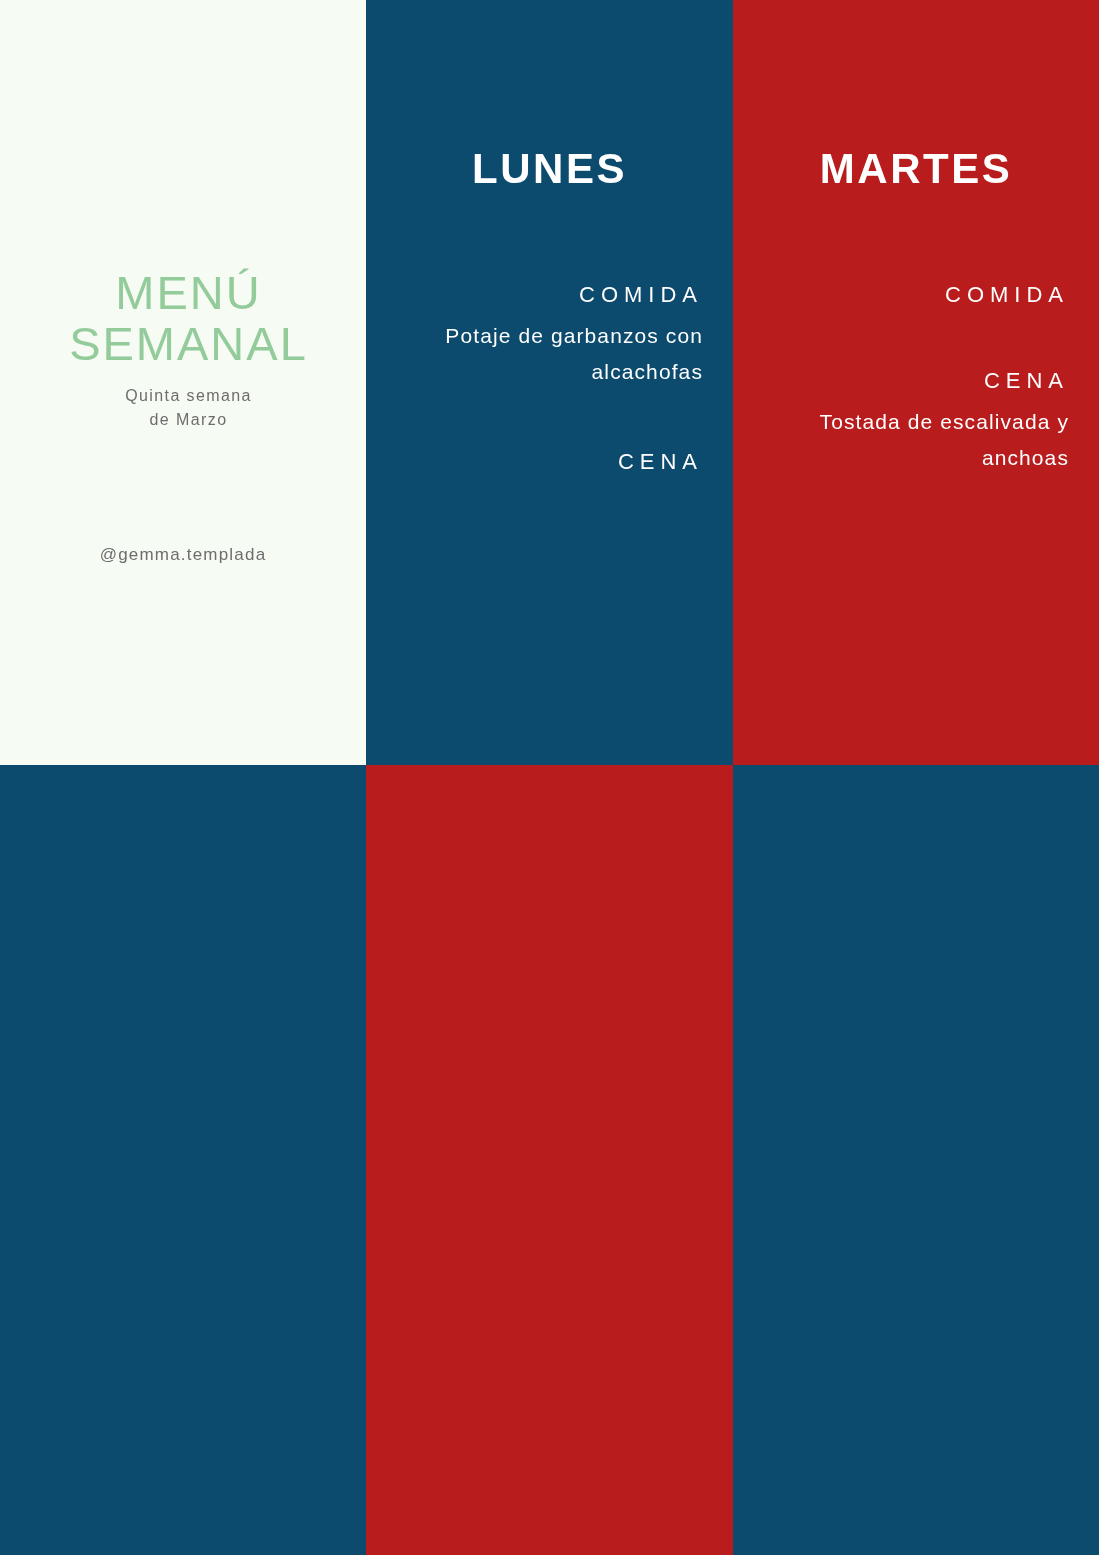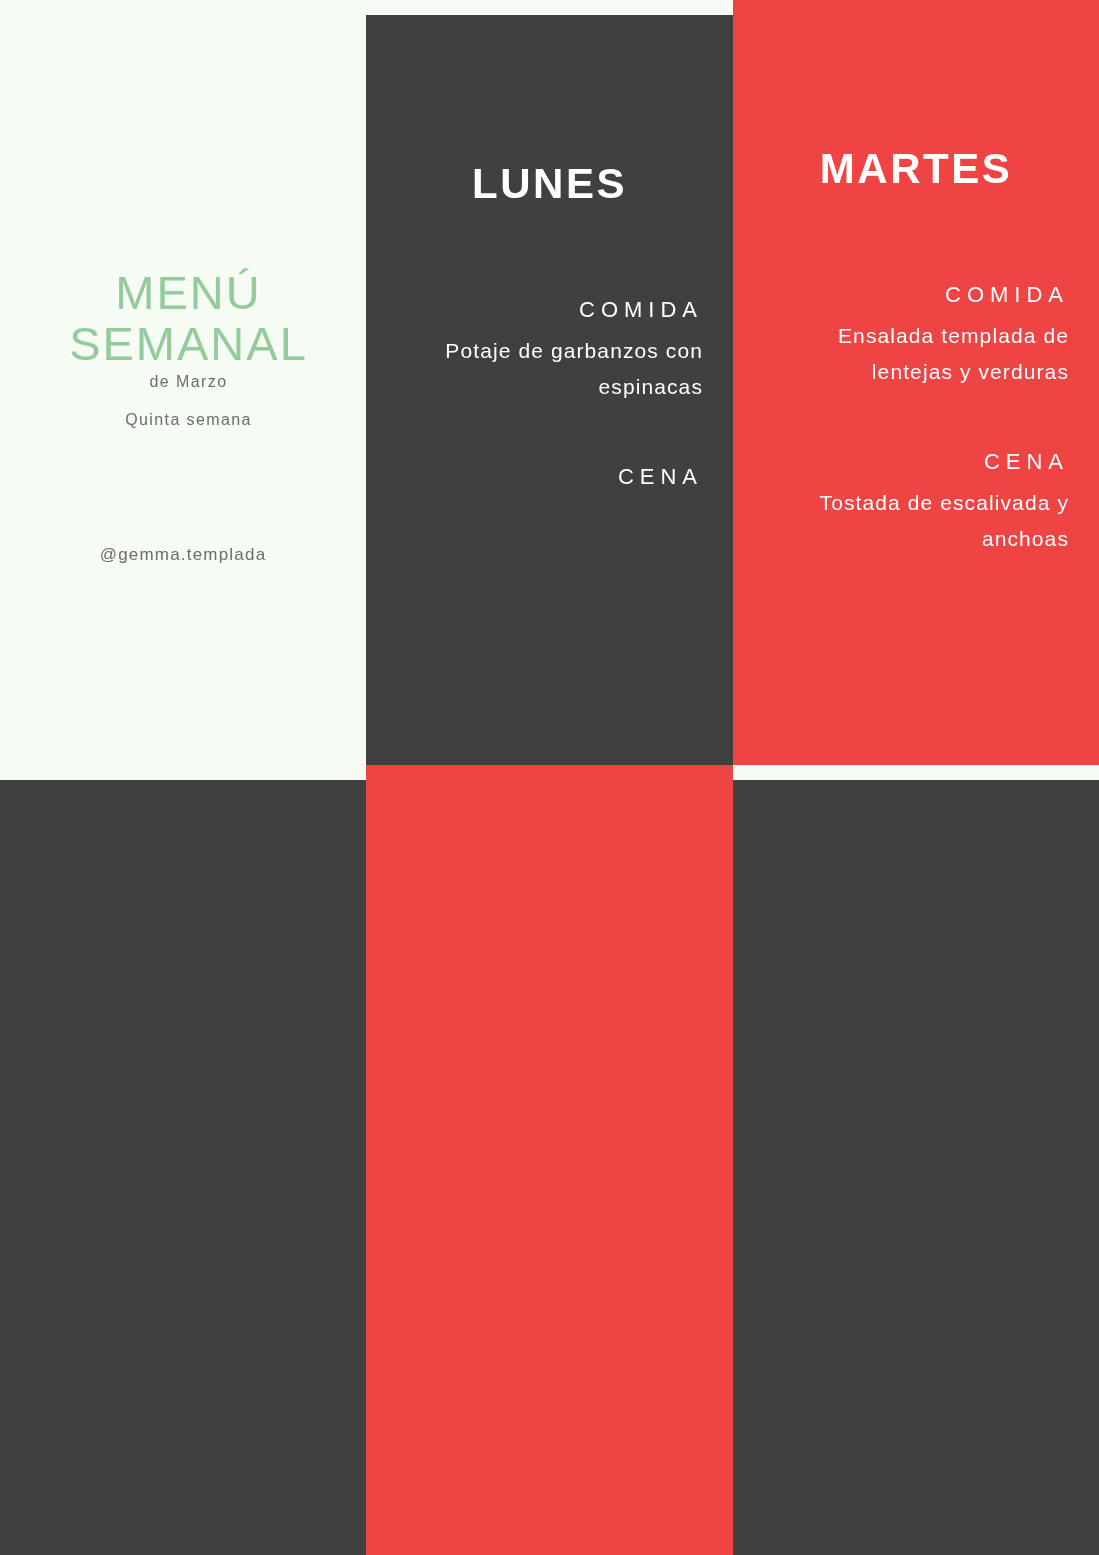--- a/index.html
+++ b/index.html
@@ -28,22 +28,22 @@
     grid-template-columns: 366px 367px 366px;
     grid-template-rows: 765px 790px;
   }
 
   .cell {
     position: relative;
     overflow: hidden;
     box-sizing: border-box;
   }
 
-  .cell.green  { background: #404040; margin-top: 15px; }
-  .cell.gray   { background: #ef4444; }
+  .cell.green  { background: #0c4a6e; }
+  .cell.gray   { background: #b91c1c; }
   .cell.cream  { background: #f6fbf4; }
 
   
   .title-wrap {
     position: absolute;
     left: 11px;
     right: 0;
     top: 268px;
     text-align: center;
     padding: 0 28px;
@@ -118,45 +118,44 @@
 </head>
 <body>
 
 <div class="poster">
   <div class="grid">
 
     <div class="cell cream row1">
       <div class="title-wrap">
         <div class="title-main">MENÚ</div>
         <div class="title-main">SEMANAL</div>
+        <div class="title-sub">Quinta semana</div>
         <div class="title-sub" style="margin-top:0">de Marzo</div>
-        <div class="title-sub">Quinta semana</div>
       </div>
       <div class="handle">@gemma.templada</div>
     </div>
 
     <div class="cell green row1 cell-lunes">
       <div class="day-name">LUNES</div>
       <div class="meals">
         <div class="meal">
           <div class="meal-label">COMIDA</div>
-          <div class="meal-text">Potaje de garbanzos con espinacas</div>
+          <div class="meal-text">Potaje de garbanzos con alcachofas</div>
         </div>
         <div class="meal">
           <div class="meal-label">CENA</div>
         </div>
       </div>
     </div>
 
     <div class="cell gray row1 cell-martes">
       <div class="day-name">MARTES</div>
       <div class="meals">
         <div class="meal">
           <div class="meal-label">COMIDA</div>
-          <div class="meal-text">Ensalada templada de lentejas y verduras</div>
         </div>
         <div class="meal">
           <div class="meal-label">CENA</div>
           <div class="meal-text">Tostada de escalivada y anchoas</div>
         </div>
       </div>
     </div>
 
     <div class="cell green row2 cell-miercoles">
       

